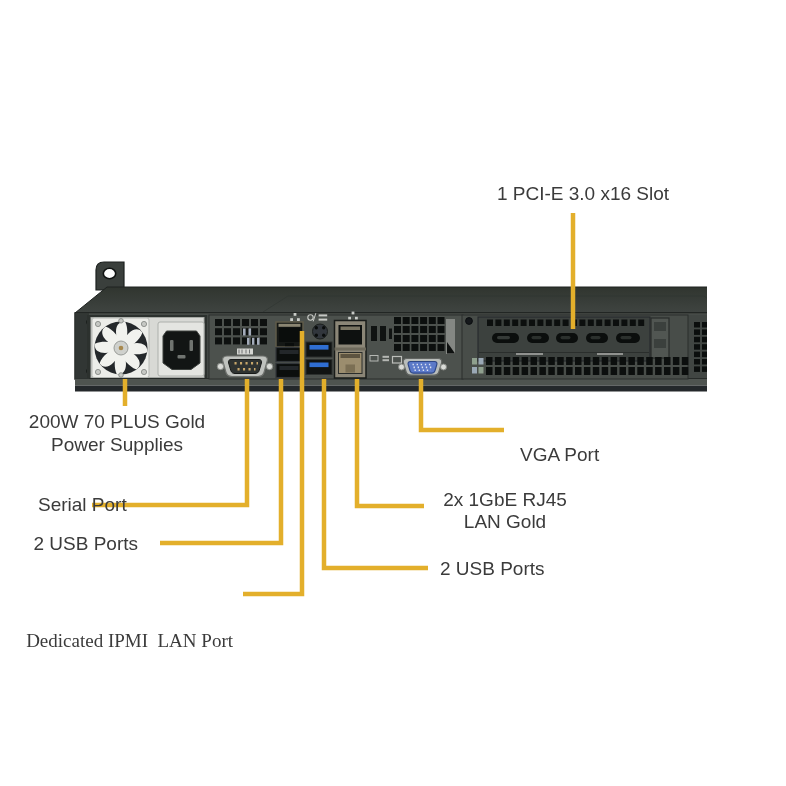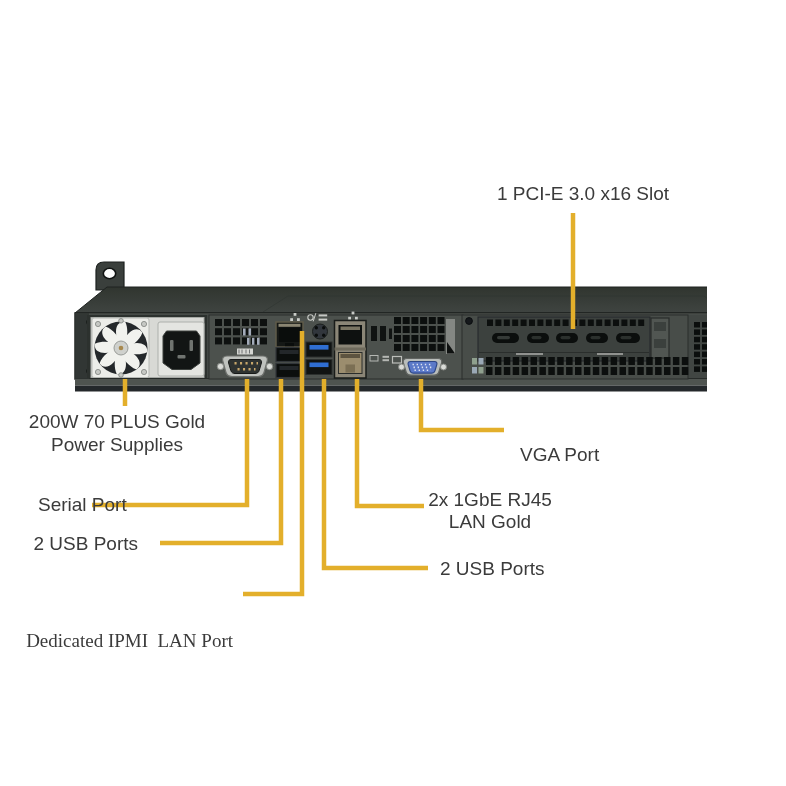--- a/index.html
+++ b/index.html
@@ -448,21 +448,21 @@
 </div>
 
 <div class="lbl right pre" style="left:0px;top:583px;width:233px;font-family:Liberation Serif, serif;">
   <span class="ln">Dedicated IPMI  LAN Port</span>
 </div>
 
 <div class="lbl" style="left:520px;top:419px;margin-top:24px;">
   <span class="ln">VGA Port</span>
 </div>
 
-<div class="lbl center" style="left:420px;top:489px;width:140px;line-height:22px;">
+<div class="lbl center" style="left:435px;top:489px;width:140px;line-height:22px;">
   <span class="ln">2x 1GbE RJ45</span>
   <span class="ln">LAN Gold</span>
 </div>
 
 <div class="lbl" style="left:440px;top:557px;">
   <span class="ln">2 USB Ports</span>
 </div>
 
 </div>
 

